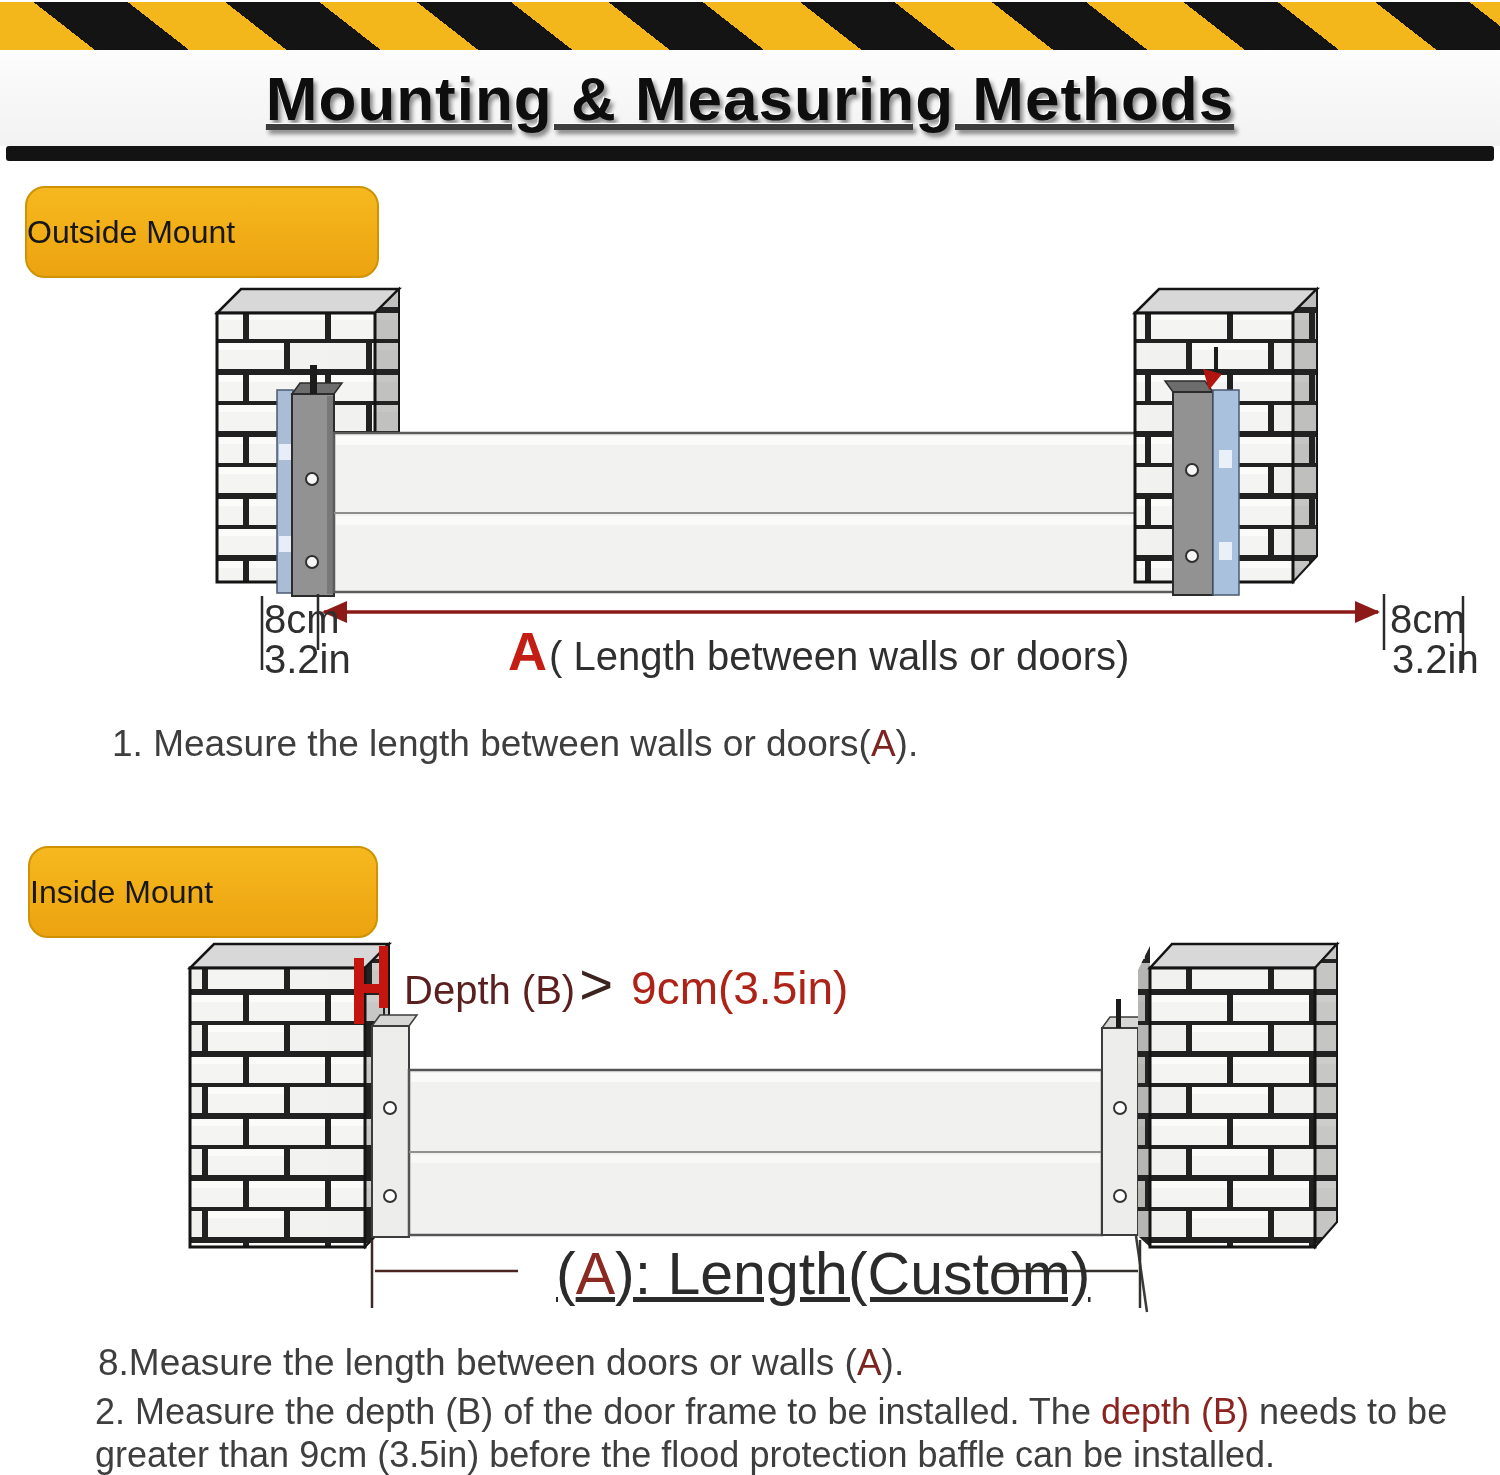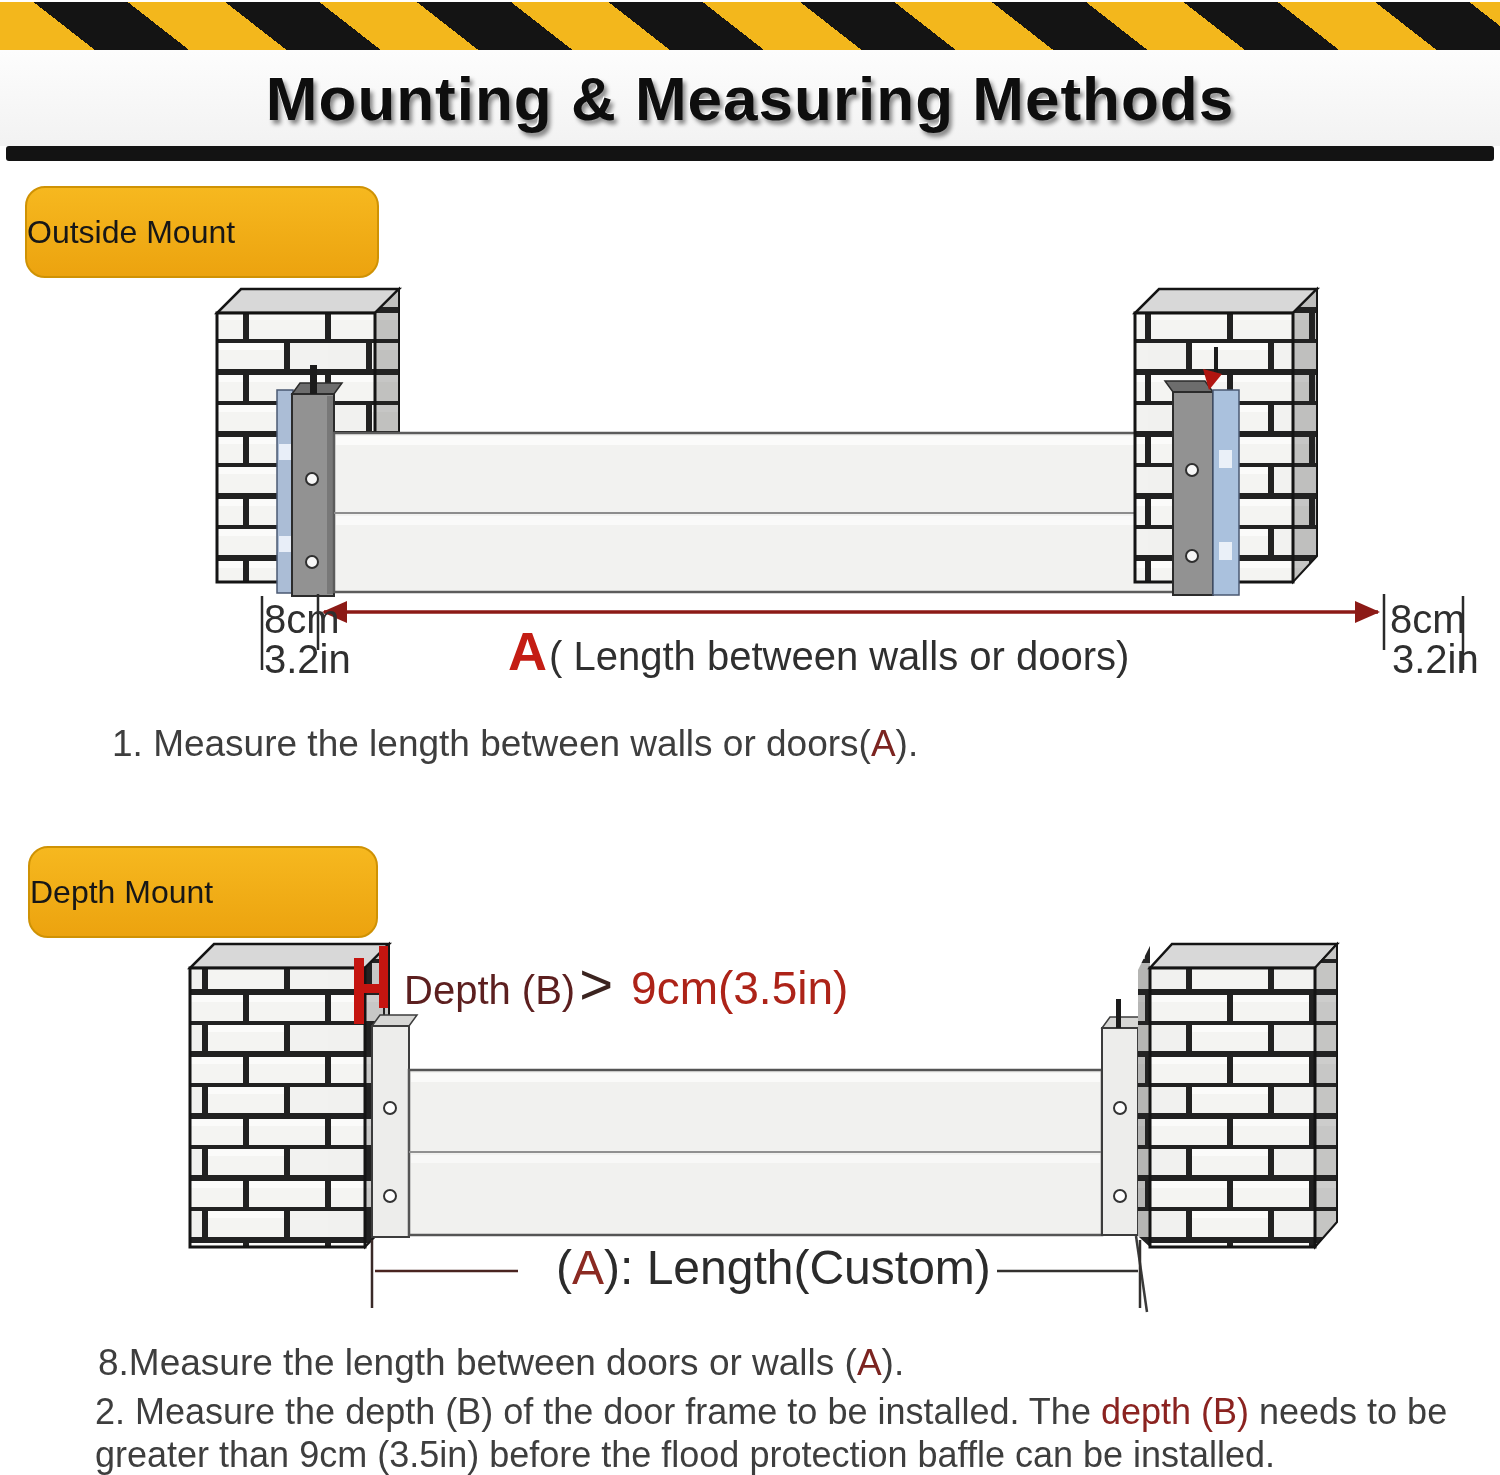--- a/index.html
+++ b/index.html
@@ -4,21 +4,21 @@
 <style>
   html,body{margin:0;padding:0;background:#ffffff;}
   #page{position:relative;width:1500px;height:1475px;overflow:hidden;background:#ffffff;
         font-family:"Liberation Sans",sans-serif;color:#3d3d3d;}
   
   .hazard{position:absolute;left:0;top:0;width:1500px;height:50px;
           background:repeating-linear-gradient(38deg,#f3b71c 0 60px,#141414 60px 118px);
           border-top:2px solid #ffffff;}
   .titleband{position:absolute;left:0;top:50px;width:1500px;height:96px;
              background:linear-gradient(180deg,#fdfdfd,#f2f2f2);
-             display:flex;align-items:center;justify-content:center;}
+             display:flex;align-items:center;justify-content:center;text-decoration:underline;}
   .title{font-size:62px;font-weight:bold;letter-spacing:1px;color:#0e0e0e;
          text-shadow:-1px -1px 0 #ffffff, 3px 4px 4px rgba(0,0,0,0.45);}
   .blackbar{position:absolute;left:6px;top:146px;width:1488px;height:15px;
             background:#131313;border-radius:3px;}
   
   .badge{position:absolute;border-radius:20px;
          background:linear-gradient(180deg,#f6b81f 0%,#eca30f 100%);
          border:2px solid #cf9204;display:flex;align-items:center;
          font-size:32px;color:#171717;z-index:3;}
   #badge-outside{left:25px;top:186px;width:350px;height:88px;}
@@ -34,42 +34,42 @@
   #lbl-32in-r{left:1392px;top:637px;}
   #lbl-arrow{left:508px;top:620px;display:flex;align-items:baseline;font-size:40px;color:#2f2f2f;}
   #lbl-arrow .bigA{font-size:54px;font-weight:bold;color:#c41d14;margin-right:2px;}
   #steps-outside{left:112px;top:718px;font-size:37px;color:#3e3e3e;line-height:52px;}
   .red-soft{color:#7c2420;}
   .red-hl{color:#8b2320;}
   #lbl-depth{left:404px;top:950px;display:flex;align-items:baseline;}
   #lbl-depth .d1{font-size:40px;color:#5c1f1f;}
   #lbl-depth .d2{font-size:58px;color:#3b2420;margin:0 4px;font-weight:400;}
   #lbl-depth .d3{font-size:46px;color:#ad2318;margin-left:14px;}
-  #lbl-length{left:556px;top:1240px;font-size:48px;color:#2b2b2b;}
+  #lbl-length{left:556px;top:1240px;font-size:59px;color:#2b2b2b;text-decoration:underline;}
   #lbl-length .red-soft{color:#8b2a22;}
   #step-inside-1{left:98px;top:1342px;font-size:37px;color:#3e3e3e;}
   #step-inside-2{left:95px;top:1390px;width:1408px;font-size:36px;color:#3e3e3e;
                  line-height:43px;white-space:normal;}
 </style>
 </head>
 <body>
 
 <div id="page">
 
   <div class="hazard"></div>
   <div class="titleband">
     <div class="title">Mounting &amp; Measuring Methods</div>
   </div>
   <div class="blackbar"></div>
 
   <div class="badge" id="badge-outside">
     <span>Outside Mount</span>
   </div>
   <div class="badge" id="badge-inside">
-    <span>Depth Mount</span>
+    <span>Inside Mount</span>
   </div>
 
   <svg id="diagram-svg" width="1500" height="1475" viewBox="0 0 1500 1475">
     <defs>
       <pattern id="brick" width="164" height="62" patternUnits="userSpaceOnUse">
         <rect width="164" height="62" fill="#212121"></rect>
         <rect x="3" y="3" width="76" height="26" fill="#f4f4f2"></rect>
         <rect x="85" y="3" width="76" height="26" fill="#f4f4f2"></rect>
         <rect x="3" y="3" width="76" height="7" fill="#fbfbfa"></rect>
         <rect x="85" y="3" width="76" height="7" fill="#fbfbfa"></rect>

